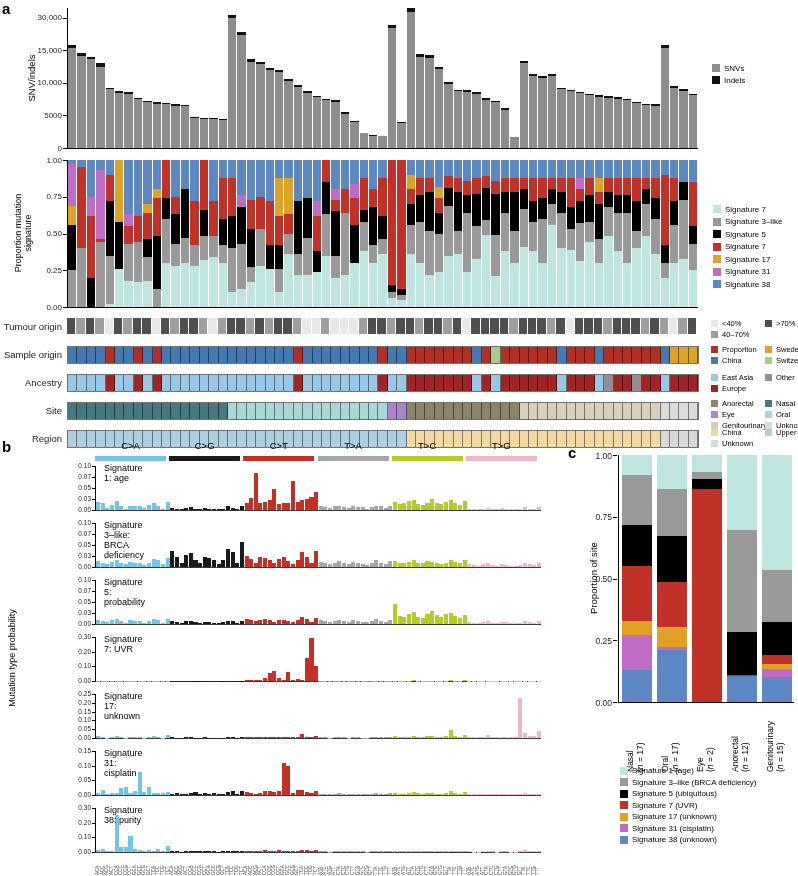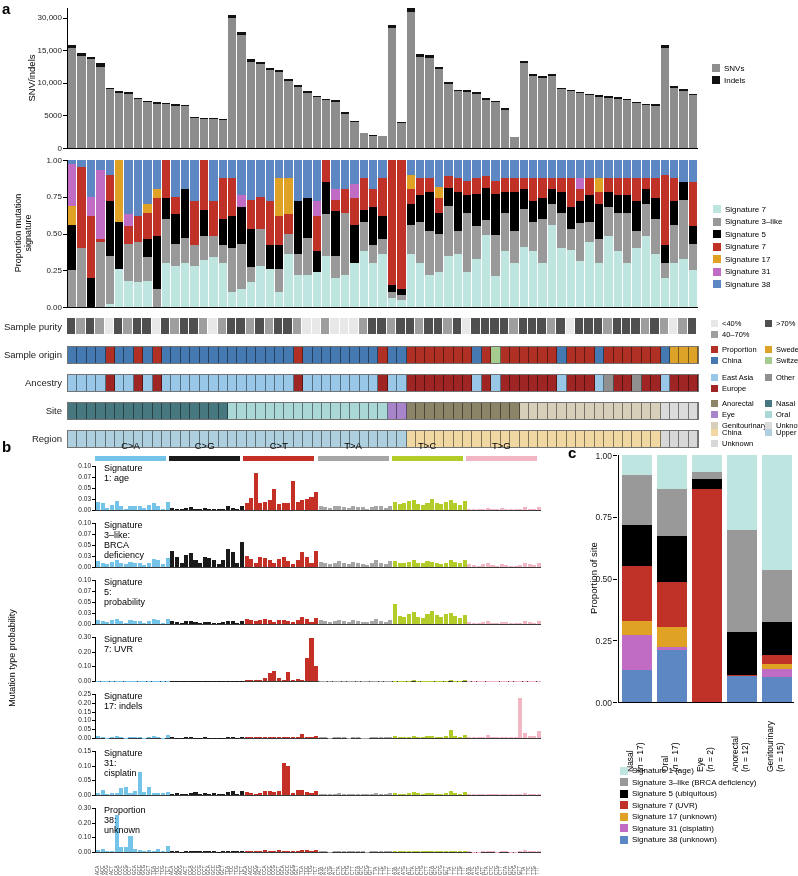--- a/index.html
+++ b/index.html
@@ -809,21 +809,21 @@
         <div style="width: 8px; height: 8px; background: rgb(192, 108, 196); margin-right: 4px; flex: 0 0 auto;"></div>
         <div style="font-size: 8px; white-space: nowrap;">Signature 31</div>
       </div>
       <div class="legrow" style="left: 713px; top: 278px; height: 12.5px;">
         <div style="width: 8px; height: 8px; background: rgb(93, 135, 194); margin-right: 4px; flex: 0 0 auto;"></div>
         <div style="font-size: 8px; white-space: nowrap;">Signature 38</div>
       </div>
     </div>
 
   <div class="abs">
-      <div class="ticklab" style="left: 0px; top: 321px; width: 62px; font-size: 9.5px;">Sample purity</div>
+      <div class="ticklab" style="left: 0px; top: 321px; width: 62px; font-size: 9.5px;">Tumour origin</div>
       <div class="trackrow" style="left: 67px; top: 318px; width: 630px; height: 16px; border: none;">
         <div style="flex: 1 1 0px; background: rgb(79, 79, 79); margin-right: 1px; border-right: none;"></div>
         <div style="flex: 1 1 0px; background: rgb(158, 158, 158); margin-right: 1px; border-right: none;"></div>
         <div style="flex: 1 1 0px; background: rgb(79, 79, 79); margin-right: 1px; border-right: none;"></div>
         <div style="flex: 1 1 0px; background: rgb(158, 158, 158); margin-right: 1px; border-right: none;"></div>
         <div style="flex: 1 1 0px; background: rgb(232, 232, 232); margin-right: 1px; border-right: none;"></div>
         <div style="flex: 1 1 0px; background: rgb(79, 79, 79); margin-right: 1px; border-right: none;"></div>
         <div style="flex: 1 1 0px; background: rgb(158, 158, 158); margin-right: 1px; border-right: none;"></div>
         <div style="flex: 1 1 0px; background: rgb(79, 79, 79); margin-right: 1px; border-right: none;"></div>
         <div style="flex: 1 1 0px; background: rgb(79, 79, 79); margin-right: 1px; border-right: none;"></div>
@@ -1786,21 +1786,21 @@
         <div style="flex: 1 1 0px; margin-right: 0.6px; height: 1.408px; background: rgb(241, 181, 196);"></div>
         <div style="flex: 1 1 0px; margin-right: 0.6px; height: 1.408px; background: rgb(241, 181, 196);"></div>
         <div style="flex: 1 1 0px; margin-right: 0.6px; height: 0.88px; background: rgb(241, 181, 196);"></div>
         <div style="flex: 1 1 0px; margin-right: 0.6px; height: 0.704px; background: rgb(241, 181, 196);"></div>
         <div style="flex: 1 1 0px; margin-right: 0.6px; height: 40.48px; background: rgb(241, 181, 196);"></div>
         <div style="flex: 1 1 0px; margin-right: 0.6px; height: 4.928px; background: rgb(241, 181, 196);"></div>
         <div style="flex: 1 1 0px; margin-right: 0.6px; height: 1.76px; background: rgb(241, 181, 196);"></div>
         <div style="flex: 1 1 0px; margin-right: 0.6px; height: 2.112px; background: rgb(241, 181, 196);"></div>
         <div style="flex: 1 1 0px; margin-right: 0.6px; height: 7.04px; background: rgb(241, 181, 196);"></div>
       </div>
-      <div class="abs" style="left: 104px; top: 691px; font-size: 9px;">Signature 17: indels</div>
+      <div class="abs" style="left: 104px; top: 691px; font-size: 9px;">Signature 17: unknown</div>
       <div class="ticklab" style="left: 64px; top: 690px; width: 27px; font-size: 6.5px;">0.25</div>
       <div class="abs" style="left: 92px; top: 694px; width: 3px; height: 1px; background: rgb(0, 0, 0);"></div>
       <div class="ticklab" style="left: 64px; top: 698.8px; width: 27px; font-size: 6.5px;">0.20</div>
       <div class="abs" style="left: 92px; top: 702.8px; width: 3px; height: 1px; background: rgb(0, 0, 0);"></div>
       <div class="ticklab" style="left: 64px; top: 707.6px; width: 27px; font-size: 6.5px;">0.15</div>
       <div class="abs" style="left: 92px; top: 711.6px; width: 3px; height: 1px; background: rgb(0, 0, 0);"></div>
       <div class="ticklab" style="left: 64px; top: 716.4px; width: 27px; font-size: 6.5px;">0.10</div>
       <div class="abs" style="left: 92px; top: 720.4px; width: 3px; height: 1px; background: rgb(0, 0, 0);"></div>
       <div class="ticklab" style="left: 64px; top: 725.2px; width: 27px; font-size: 6.5px;">0.05</div>
       <div class="abs" style="left: 92px; top: 729.2px; width: 3px; height: 1px; background: rgb(0, 0, 0);"></div>
@@ -2004,21 +2004,21 @@
         <div style="flex: 1 1 0px; margin-right: 0.6px; height: 0.733333px; background: rgb(241, 181, 196);"></div>
         <div style="flex: 1 1 0px; margin-right: 0.6px; height: 0.586667px; background: rgb(241, 181, 196);"></div>
         <div style="flex: 1 1 0px; margin-right: 0.6px; height: 0.44px; background: rgb(241, 181, 196);"></div>
         <div style="flex: 1 1 0px; margin-right: 0.6px; height: 0.44px; background: rgb(241, 181, 196);"></div>
         <div style="flex: 1 1 0px; margin-right: 0.6px; height: 0.586667px; background: rgb(241, 181, 196);"></div>
         <div style="flex: 1 1 0px; margin-right: 0.6px; height: 2.34667px; background: rgb(241, 181, 196);"></div>
         <div style="flex: 1 1 0px; margin-right: 0.6px; height: 0.88px; background: rgb(241, 181, 196);"></div>
         <div style="flex: 1 1 0px; margin-right: 0.6px; height: 0.586667px; background: rgb(241, 181, 196);"></div>
         <div style="flex: 1 1 0px; margin-right: 0.6px; height: 1.17333px; background: rgb(241, 181, 196);"></div>
       </div>
-      <div class="abs" style="left: 104px; top: 805px; font-size: 9px;">Proportion 38: unknown</div>
+      <div class="abs" style="left: 104px; top: 805px; font-size: 9px;">Signature 38: purity</div>
       <div class="ticklab" style="left: 64px; top: 804px; width: 27px; font-size: 6.5px;">0.30</div>
       <div class="abs" style="left: 92px; top: 808px; width: 3px; height: 1px; background: rgb(0, 0, 0);"></div>
       <div class="ticklab" style="left: 64px; top: 818.667px; width: 27px; font-size: 6.5px;">0.20</div>
       <div class="abs" style="left: 92px; top: 822.667px; width: 3px; height: 1px; background: rgb(0, 0, 0);"></div>
       <div class="ticklab" style="left: 64px; top: 833.333px; width: 27px; font-size: 6.5px;">0.10</div>
       <div class="abs" style="left: 92px; top: 837.333px; width: 3px; height: 1px; background: rgb(0, 0, 0);"></div>
       <div class="ticklab" style="left: 64px; top: 848px; width: 27px; font-size: 6.5px;">0.00</div>
       <div class="abs" style="left: 92px; top: 852px; width: 3px; height: 1px; background: rgb(0, 0, 0);"></div>
     </div>
   <div class="abs">

